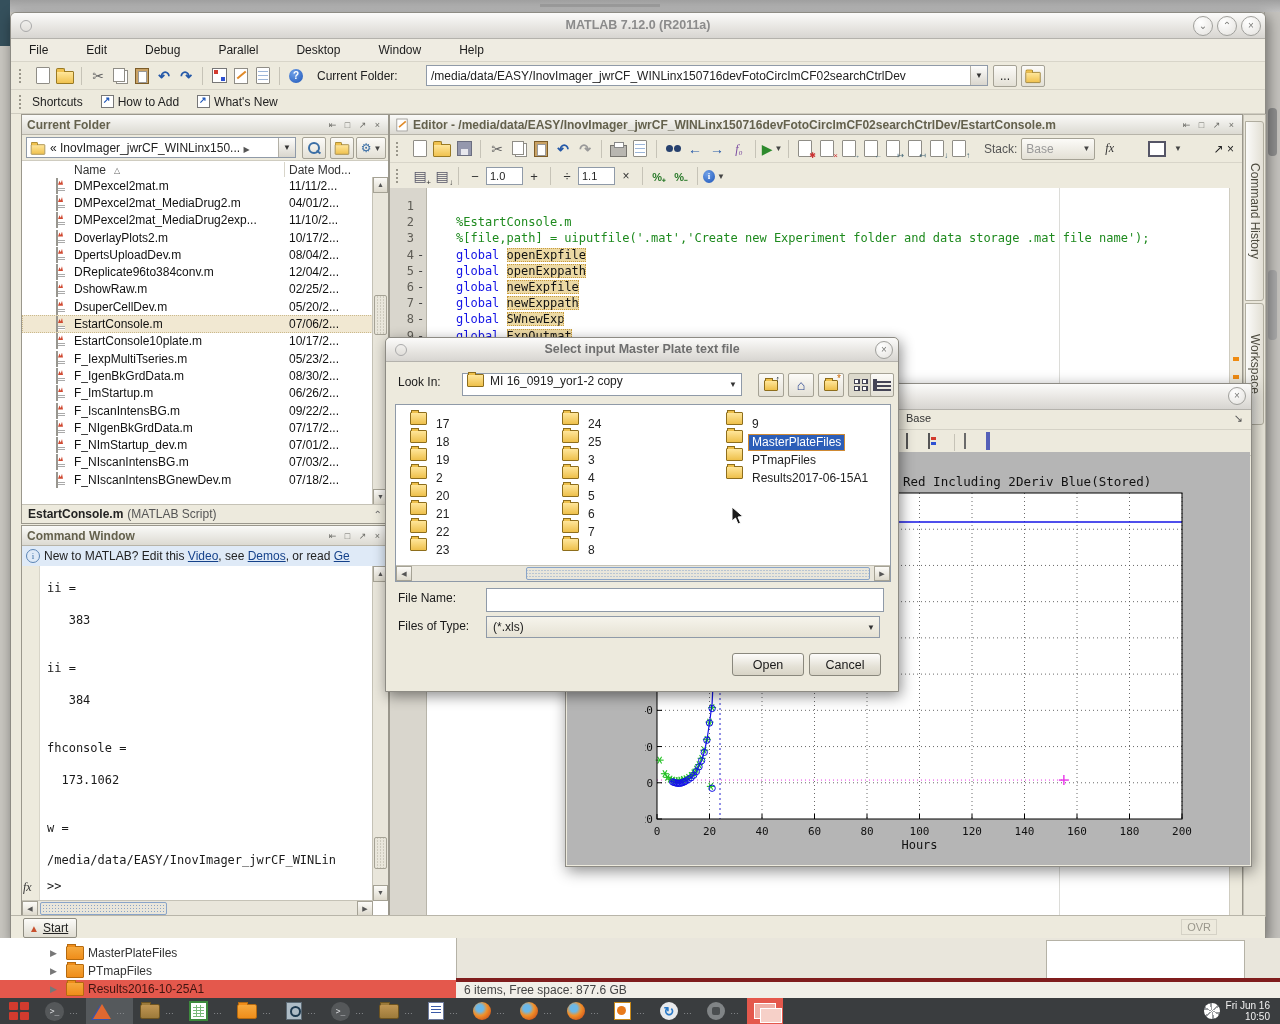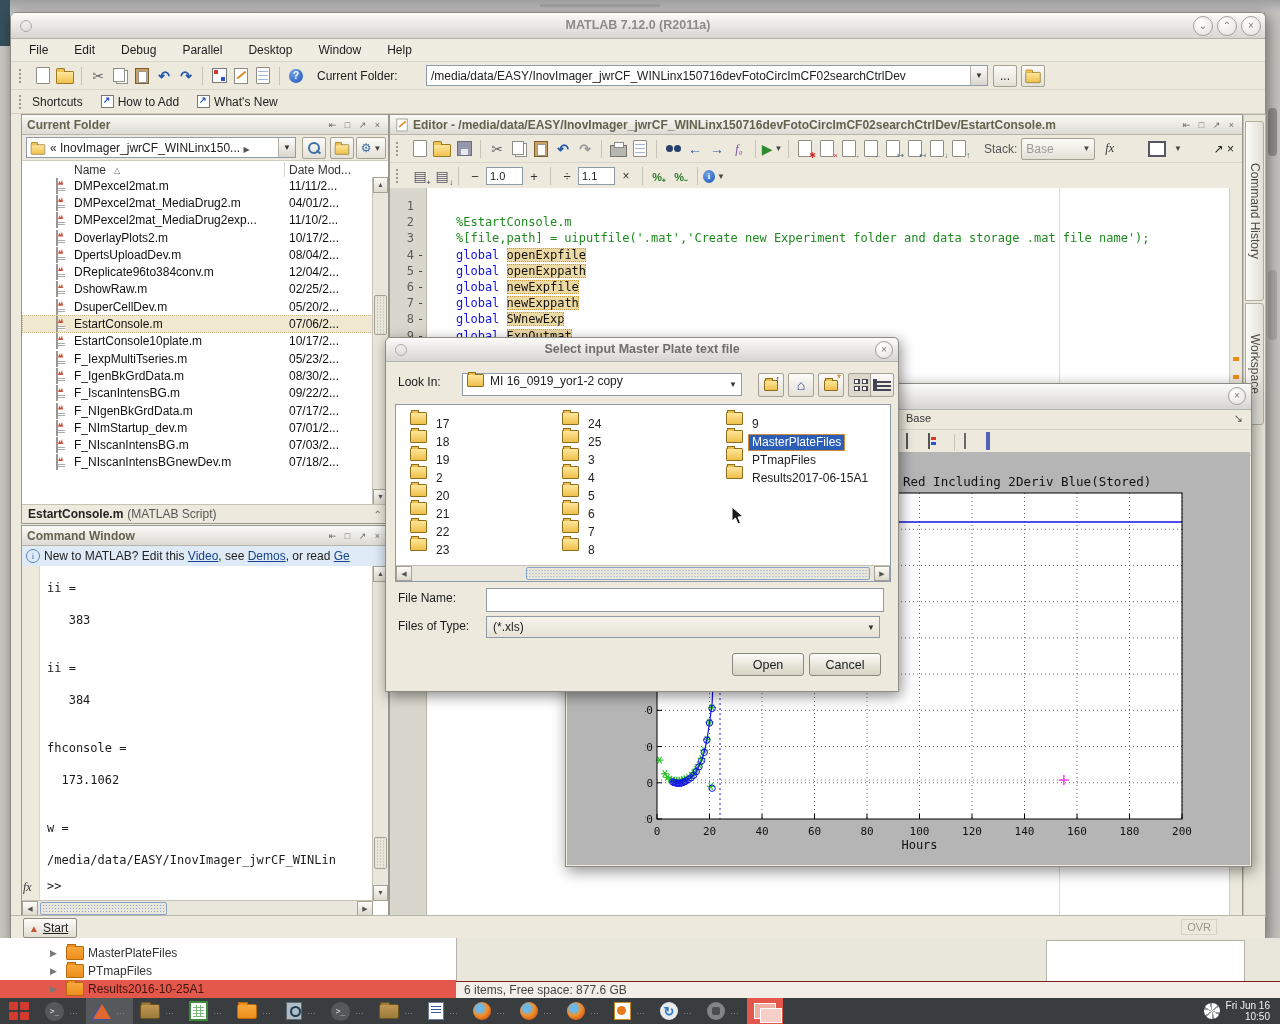--- a/index.html
+++ b/index.html
@@ -17,21 +17,21 @@
   .win{background:#edeadd;border:1px solid #8d8b84;box-shadow:2px 4px 14px rgba(0,0,0,.45);}
   .titlebar{height:25px;background:linear-gradient(#fbfbfa,#e6e4e0 60%,#d7d5d1);border-bottom:1px solid #b4b2ac;
             position:relative;border-radius:5px 5px 0 0;}
   .titlebar .ttext{font-weight:bold;color:#8b8b8b;font-size:12.5px;line-height:25px;}
   .wbtn{position:absolute;top:3px;width:18px;height:18px;border:1px solid #a0a09c;border-radius:50%;
         background:radial-gradient(circle at 35% 30%,#fff,#e3e1dd);color:#7b7b78;font-size:10px;
         text-align:center;line-height:17px;}
   .circ-ico{position:absolute;top:7px;left:9px;width:10px;height:10px;border:1px solid #aaa;border-radius:50%;}
   
   #matlab{left:10px;top:12px;width:1254px;height:926px;border-radius:6px 6px 0 0;}
-  #menubar{height:22px;display:flex;gap:26px;align-items:center;padding-left:18px;background:#efece2;border-bottom:1px solid #d8d5c9;}
+  #menubar{height:22px;display:flex;gap:38px;align-items:center;padding-left:18px;background:#efece2;border-bottom:1px solid #d8d5c9;}
   #menubar span{color:#1c1c1c;}
   #main-toolbar{height:27px;display:flex;align-items:center;padding-left:8px;background:#edeadd;border-bottom:1px solid #d8d5c9;position:relative;}
   #shortcutbar{height:23px;display:flex;align-items:center;padding-left:8px;background:#edeadd;border-bottom:1px solid #cfccc0;}
   .grip{width:3px;height:14px;border-left:2px dotted #9a978b;margin-right:8px;}
   .tb-sep{width:1px;height:18px;background:#c6c3b7;margin:0 5px;}
   .ic{display:inline-flex;align-items:center;justify-content:center;width:22px;height:20px;position:relative;}
   .ic-glyph{font-size:14px;line-height:1;}
   .ic-page{width:12px;height:15px;background:#fff;border:1px solid #8f8d86;border-radius:1px;
            box-shadow:inset 0 0 0 1px #fff;position:relative;}
   .ic-page.lines{background:repeating-linear-gradient(#fff 0 3px,#9db6d9 3px 4px);}
@@ -181,21 +181,21 @@
   
   #fm{left:0;top:938px;width:1280px;height:60px;background:#e9e6dc;}
   #fm-left{position:absolute;left:0;top:0;width:456px;height:60px;background:#fff;border-right:1px solid #b5b2a6;}
   .fm-row{height:18px;display:flex;align-items:center;position:relative;}
   .fm-row .ex{position:absolute;left:50px;font-size:9px;color:#777;}
   .fm-row .ff{position:absolute;left:66px;width:16px;height:12px;background:linear-gradient(#f6a93d,#ef8d1a);border:1px solid #b56a10;border-radius:1px;}
   .fm-row .ff:before{content:"";position:absolute;top:-3px;left:0;width:7px;height:2px;background:#ef8d1a;border:1px solid #b56a10;border-bottom:none;}
   .fm-row .tx{position:absolute;left:88px;color:#333;}
   .fm-row.sel{background:#e4584c;}
   .fm-row.sel .tx{color:#401410;}
-  #fm-status{position:absolute;left:456px;right:0;bottom:0;height:16px;background:#f1efe8;border-top:1px solid #7f1d1d;color:#444;
+  #fm-status{position:absolute;left:456px;right:0;bottom:0;height:16px;background:#f1efe8;border-top:4px solid #7f1d1d;color:#444;
              display:flex;align-items:center;padding-left:8px;}
   #fm-white{position:absolute;left:1046px;top:2px;width:197px;height:42px;background:#fff;border:1px solid #b5b2a6;}
   
   #taskbar{left:0;top:998px;width:1280px;height:26px;background:#3a3d3f;z-index:50;display:flex;align-items:center;}
   .tb-item{display:flex;align-items:center;height:26px;padding:0 7px;gap:5px;}
   .tb-item .dots{color:#8d9093;font-size:9px;letter-spacing:1px;}
   .tb-item.active{background:#55595c;}
   .tb-item.shot{background:#e4584c;}
   .tk-circle{width:19px;height:19px;border-radius:50%;background:#55585a;color:#d8dadc;font-size:8px;display:flex;align-items:center;justify-content:center;font-family:"DejaVu Sans Mono",monospace;}
   .tk-launch{display:grid;grid-template-columns:9px 9px;grid-template-rows:8px 8px;gap:2px;padding:0 2px;}
@@ -397,20 +397,25 @@
         </div>
         <div class="cf-row">
           <span class="mf"><span class="mfile"></span></span>
           <span class="fn">F_IexpMultiTseries.m</span>
           <span class="fd">05/23/2...</span>
         </div>
         <div class="cf-row">
           <span class="mf"><span class="mfile"></span></span>
           <span class="fn">F_IgenBkGrdData.m</span>
           <span class="fd">08/30/2...</span>
+        </div>
+        <div class="cf-row">
+          <span class="mf"><span class="mfile"></span></span>
+          <span class="fn">F_ImStartup.m</span>
+          <span class="fd">06/26/2...</span>
         </div>
         <div class="cf-row">
           <span class="mf"><span class="mfile"></span></span>
           <span class="fn">F_IscanIntensBG.m</span>
           <span class="fd">09/22/2...</span>
         </div>
         <div class="cf-row">
           <span class="mf"><span class="mfile"></span></span>
           <span class="fn">F_NIgenBkGrdData.m</span>
           <span class="fd">07/17/2...</span>

